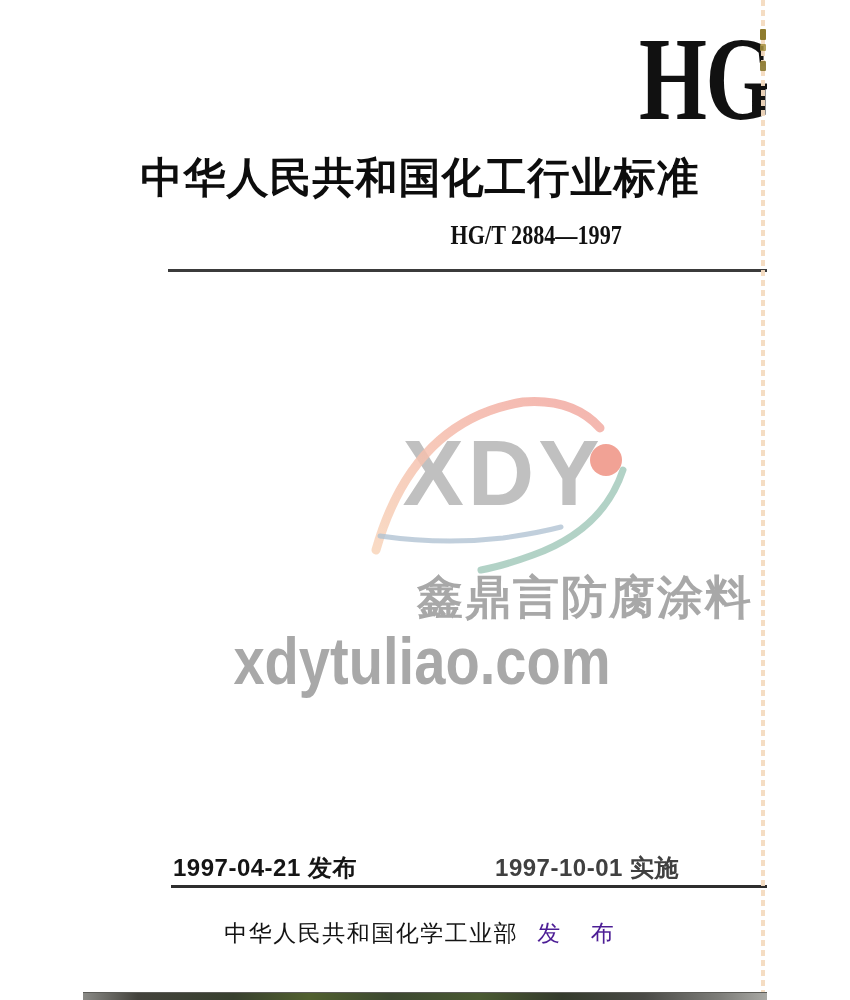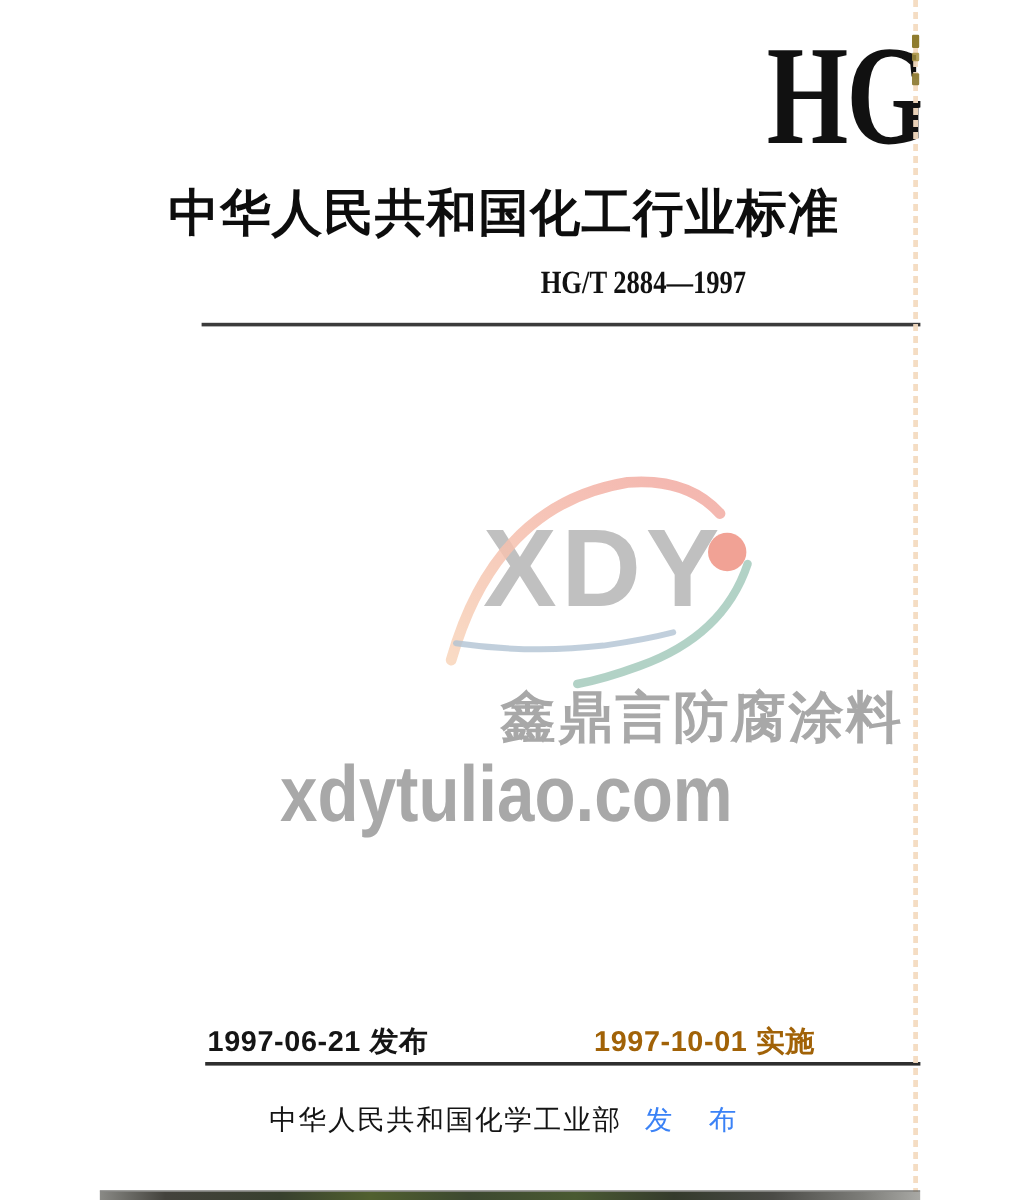--- a/index.html
+++ b/index.html
@@ -69,38 +69,38 @@
   }
 
   
   .issue-date {
     position:absolute; left:90px; top:852px;
     font-size:24px; font-weight:bold; color:#151515;
     letter-spacing:0.5px; white-space:nowrap;
   }
   .implement-date {
     position:absolute; right:88px; top:852px;
-    font-size:24px; font-weight:bold; color:#a16207;
+    font-size:24px; font-weight:bold; color:#404040;
     letter-spacing:0.5px; white-space:nowrap;
   }
   .rule-bottom {
     position:absolute; left:88px; top:885px; width:675px; height:3px;
     background:#2e2e2e;
   }
 
   
   .footer-pub {
     position:absolute; left:0; right:0; top:918px;
     display:flex; justify-content:center; align-items:baseline; gap:19px;
   }
   .footer-pub .ministry {
     font-size:23px; color:#141414; letter-spacing:1.5px; white-space:nowrap;
   }
   .footer-pub .publish {
-    font-size:23px; color:#3b82f6; letter-spacing:12px; white-space:nowrap;
+    font-size:23px; color:#4c1d95; letter-spacing:12px; white-space:nowrap;
   }
 
   
   .edge-right {
     position:absolute; right:2px; top:0; bottom:0; width:4px;
     background:repeating-linear-gradient(180deg,
       rgba(244,219,192,0.95) 0 6px, rgba(255,255,255,0) 6px 10px);
   }
   .stain { position:absolute; right:1px; width:6px; border-radius:1px; }
   .stain-1 { top:29px;  height:11px; background:#8f7c2e; }
@@ -140,21 +140,21 @@
     <path d="M 27 151 Q 90 160 150 153 Q 185 148 208 142" fill="none" stroke-width="5" stroke-linecap="round" opacity="0.8" stroke="#9db4c8"></path>
     <circle cx="253" cy="75" r="16" opacity="0.88" fill="#ec7a68"></circle>
   </svg>
 
 
 
   <div class="wm-line1">鑫鼎言防腐涂料</div>
 
   <div class="wm-line2">xdytuliao.com</div>
 
-  <div class="issue-date">1997-06-21 发布</div>
+  <div class="issue-date">1997-04-21 发布</div>
 
   <div class="implement-date">1997-10-01 实施</div>
 
   <div class="rule-bottom"></div>
 
   <div class="footer-pub">
     <span class="ministry">中华人民共和国化学工业部</span>
     <span class="publish">发 布</span>
   </div>
 

